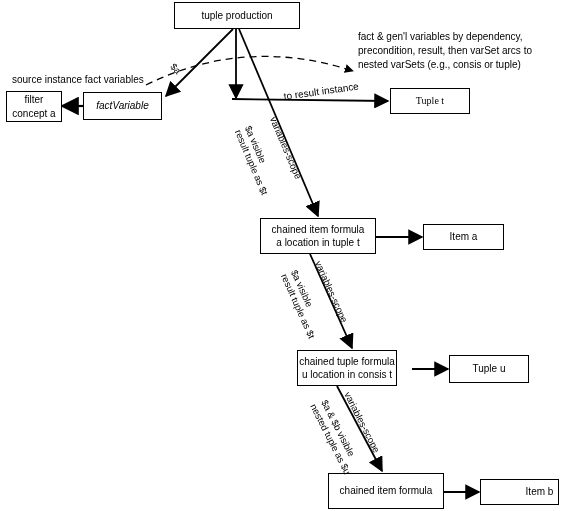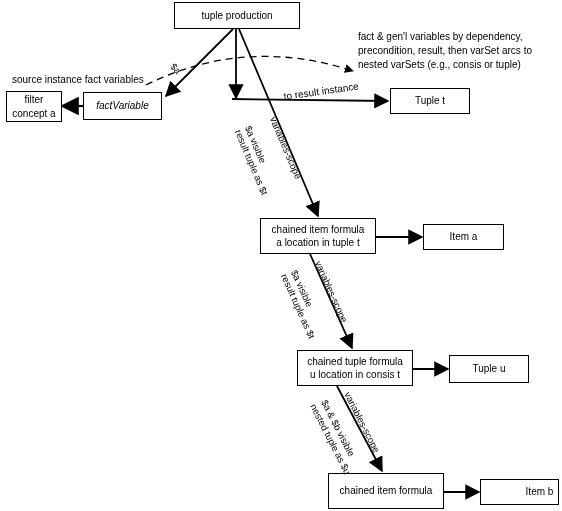--- a/index.html
+++ b/index.html
@@ -102,34 +102,34 @@
 
   <div class="node" style="left:6px; top:91px; width:56px; height:31px;">
     <span class="ln">filter</span>
     <span class="ln">concept a</span>
   </div>
 
   <div class="node" style="left:83px; top:92px; width:79px; height:28px;font-style:italic;">
     <span class="ln">factVariable</span>
   </div>
 
-  <div class="node" style="left:390px; top:88px; width:80px; height:26px;">
+  <div class="node" style="left:390px; top:88px; width:80px; height:26px;font-family:Liberation Serif, serif;">
     <span class="ln">Tuple t</span>
   </div>
 
   <div class="node" style="left:260px; top:218px; width:116px; height:36px;">
     <span class="ln">chained item formula</span>
     <span class="ln">a location in tuple t</span>
   </div>
 
   <div class="node" style="left:423px; top:224px; width:81px; height:26px;">
     <span class="ln">Item a</span>
   </div>
 
-  <div class="node" style="left:297px; top:350px; width:116px; height:36px;">
+  <div class="node" style="left:297px; top:350px; width:100px; height:36px;">
     <span class="ln">chained tuple formula</span>
     <span class="ln">u location in consis t</span>
   </div>
 
   <div class="node" style="left:449px; top:355px; width:80px; height:28px;">
     <span class="ln">Tuple u</span>
   </div>
 
   <div class="node" style="left:328px; top:473px; width:116px; height:36px;">
     <span class="ln">chained item formula</span>

